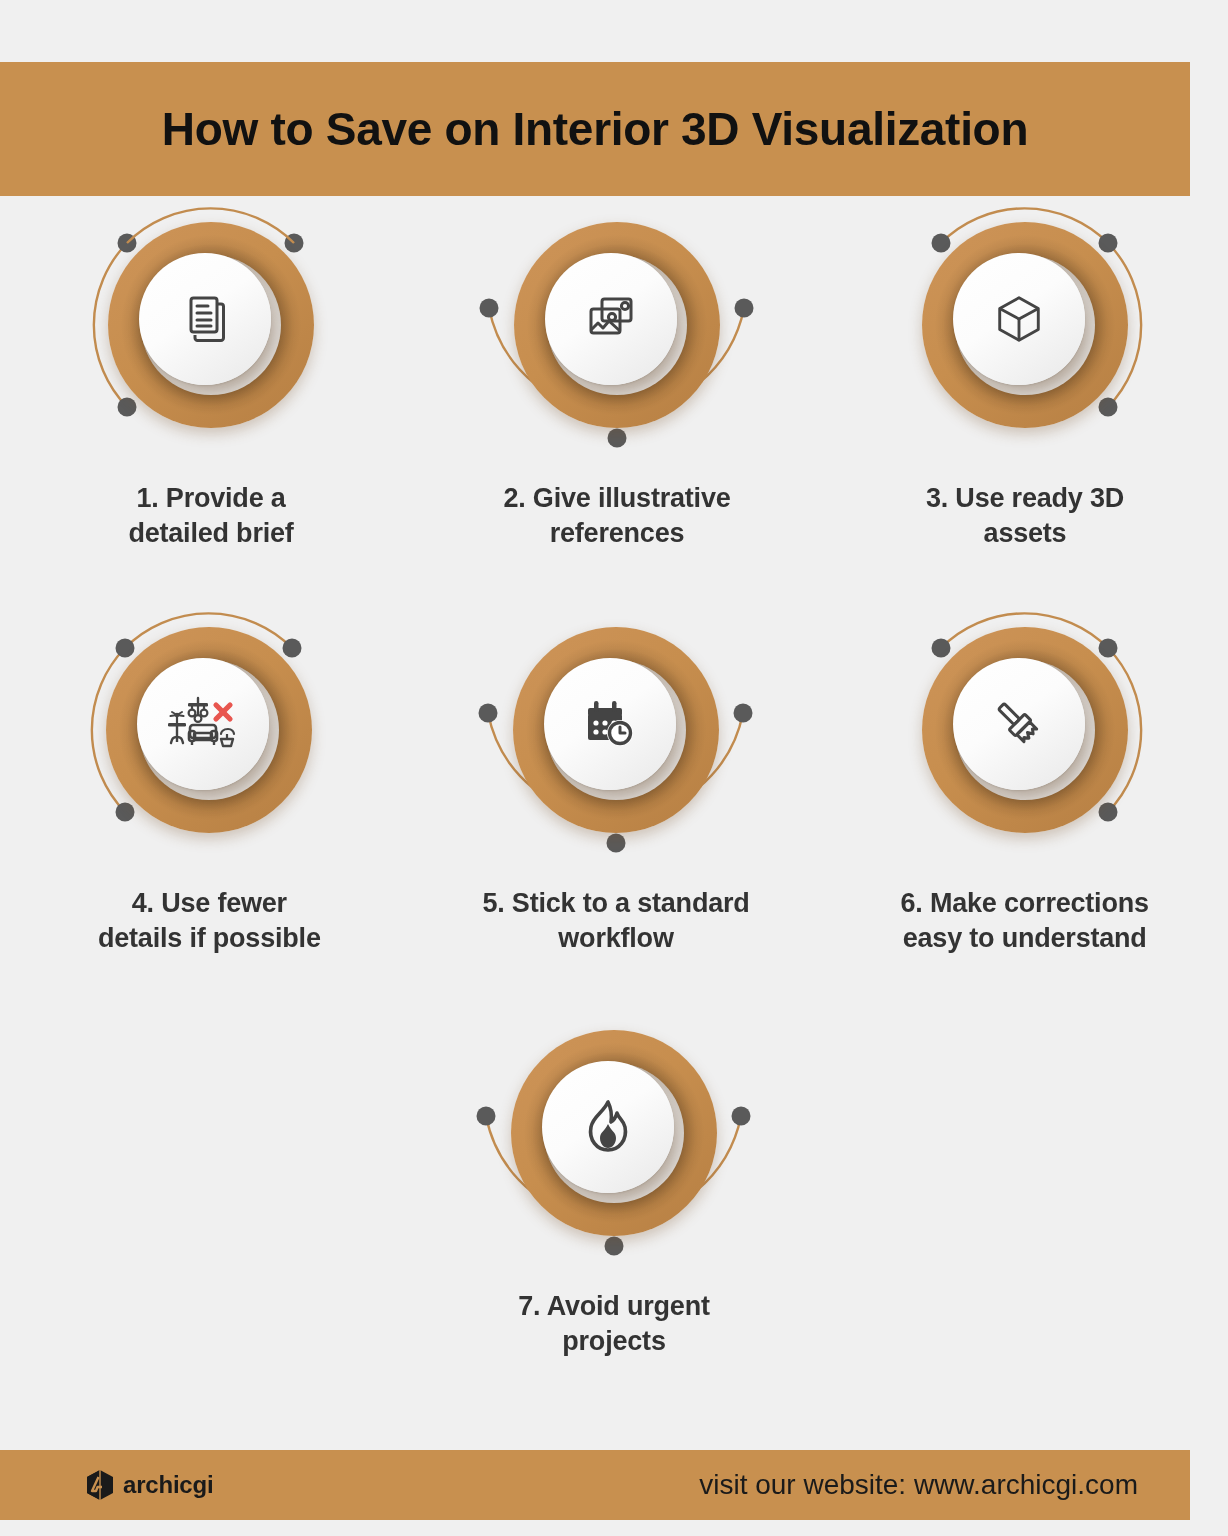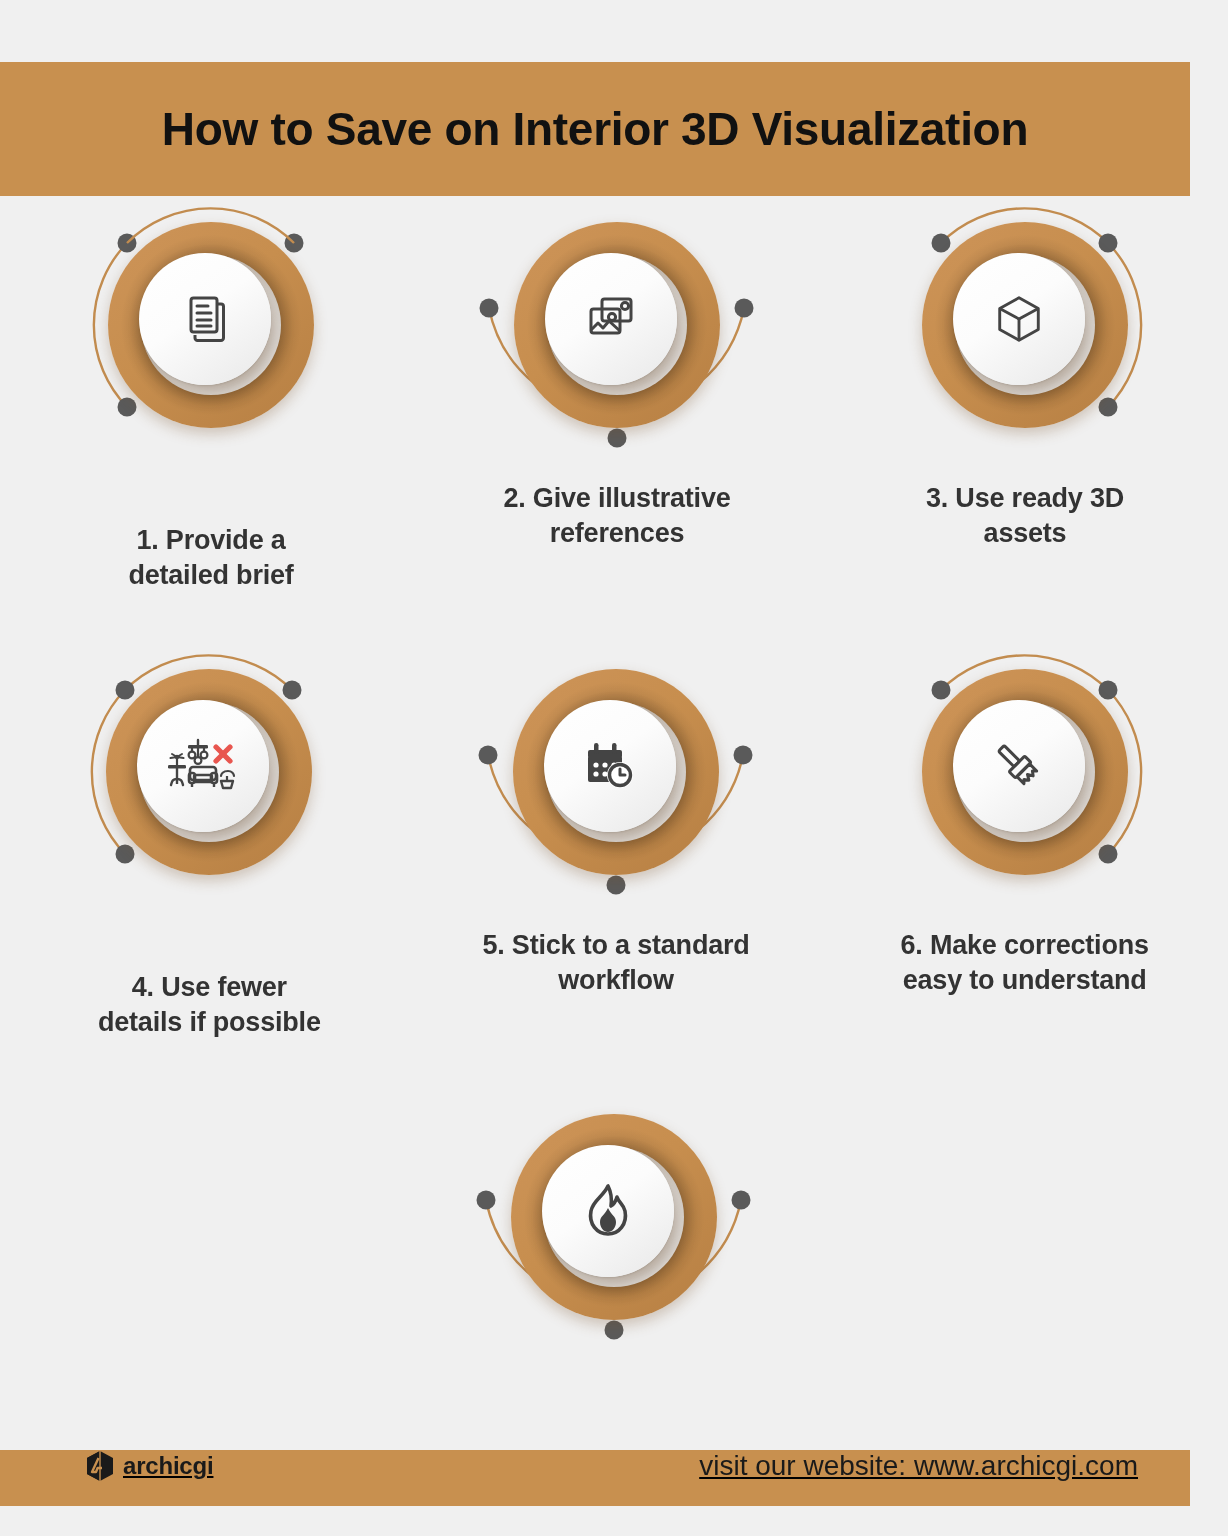--- a/index.html
+++ b/index.html
@@ -23,21 +23,21 @@
   }
 
   
   .grid { position:absolute; left:0; top:175px; width:1228px; }
   .row { display:flex; justify-content:center; }
   .row-1 { padding-left:10px; }
   .row-3 { justify-content:center; }
   .cell {
     width:410px; display:flex; flex-direction:column; align-items:center;
   }
-  .cell.c1 { margin-left:-2px;gap:42px; }
+  .cell.c1 { margin-left:-2px; }
   .cell.c3 { margin-left:2px;align-items:center; }
 
   
   .badge {
     position:relative; width:300px; height:300px;
     display:flex; align-items:center; justify-content:center;
   }
   .orbit { position:absolute; left:0; top:0; width:300px; height:300px; }
   .ring-outer {
     position:relative; width:206px; height:206px; border-radius:50%;
@@ -69,23 +69,23 @@
 
   
   .caption {
     margin-top:6px; text-align:center;
     font-size:27px; font-weight:bold; color:#333333;
     line-height:1.28; max-width:360px; letter-spacing:-0.2px;
   }
 
   
   .footer-bar {
-    position:absolute; left:0; top:1450px; width:1190px; height:56px;
+    position:absolute; left:0; top:1450px; width:1190px; height:70px;
     background:var(--tan);
-    display:flex; align-items:flex-start;text-decoration:underline;
+    display:flex; align-items:center;
   }
   .logo-wrap { display:flex; align-items:center; margin-left:85px; gap:8px; }
   .logo-text { font-size:24px; font-weight:bold; color:#1A1A1A; letter-spacing:-0.2px; }
   .footer-site {
     margin-left:auto; margin-right:52px;
     font-size:28px; color:#1A1A1A;
   }
 
   :root { --tan:#C8904F; --tan-line:#C28C4F; --dot:#5A5A5A; --ink:#444444; }
 </style>
@@ -320,20 +320,24 @@
           <div class="ring-outer">
             <div class="ring-hole"></div>
             <div class="inner-circle">
               <svg width="50" height="56" viewBox="0 0 50 56">
                 <path d="M25 3 C20 14 10 17 8 28 C5.5 41 14 51 25 51 C36 51 44.5 41 42 28 C40.5 21 36 20 34 14 C32.5 19 30 22 28 23 C29 16 27.5 8 25 3 Z" fill="none" stroke="#444" stroke-width="3.6" stroke-linejoin="round"></path>
                 <path d="M25 25 C22 32 17 33 17 39 C17 45 21 49 25 49 C29 49 33 45 33 39 C33 33 28 32 25 25 Z" fill="#444"></path>
               </svg>
             </div>
           </div>
         </div>
+        <div class="caption">
+          <div>7. Avoid urgent</div>
+          <div>projects</div>
+        </div>
       </div>
 
     </div>
 
   </div>
 
   <div class="footer-bar">
     <div class="logo-wrap">
       <svg width="30" height="32" viewBox="0 0 30 32">
         <path d="M15 1 L28 8 V24 L15 31 L2 24 V8 Z" fill="#1A1A1A"></path>

